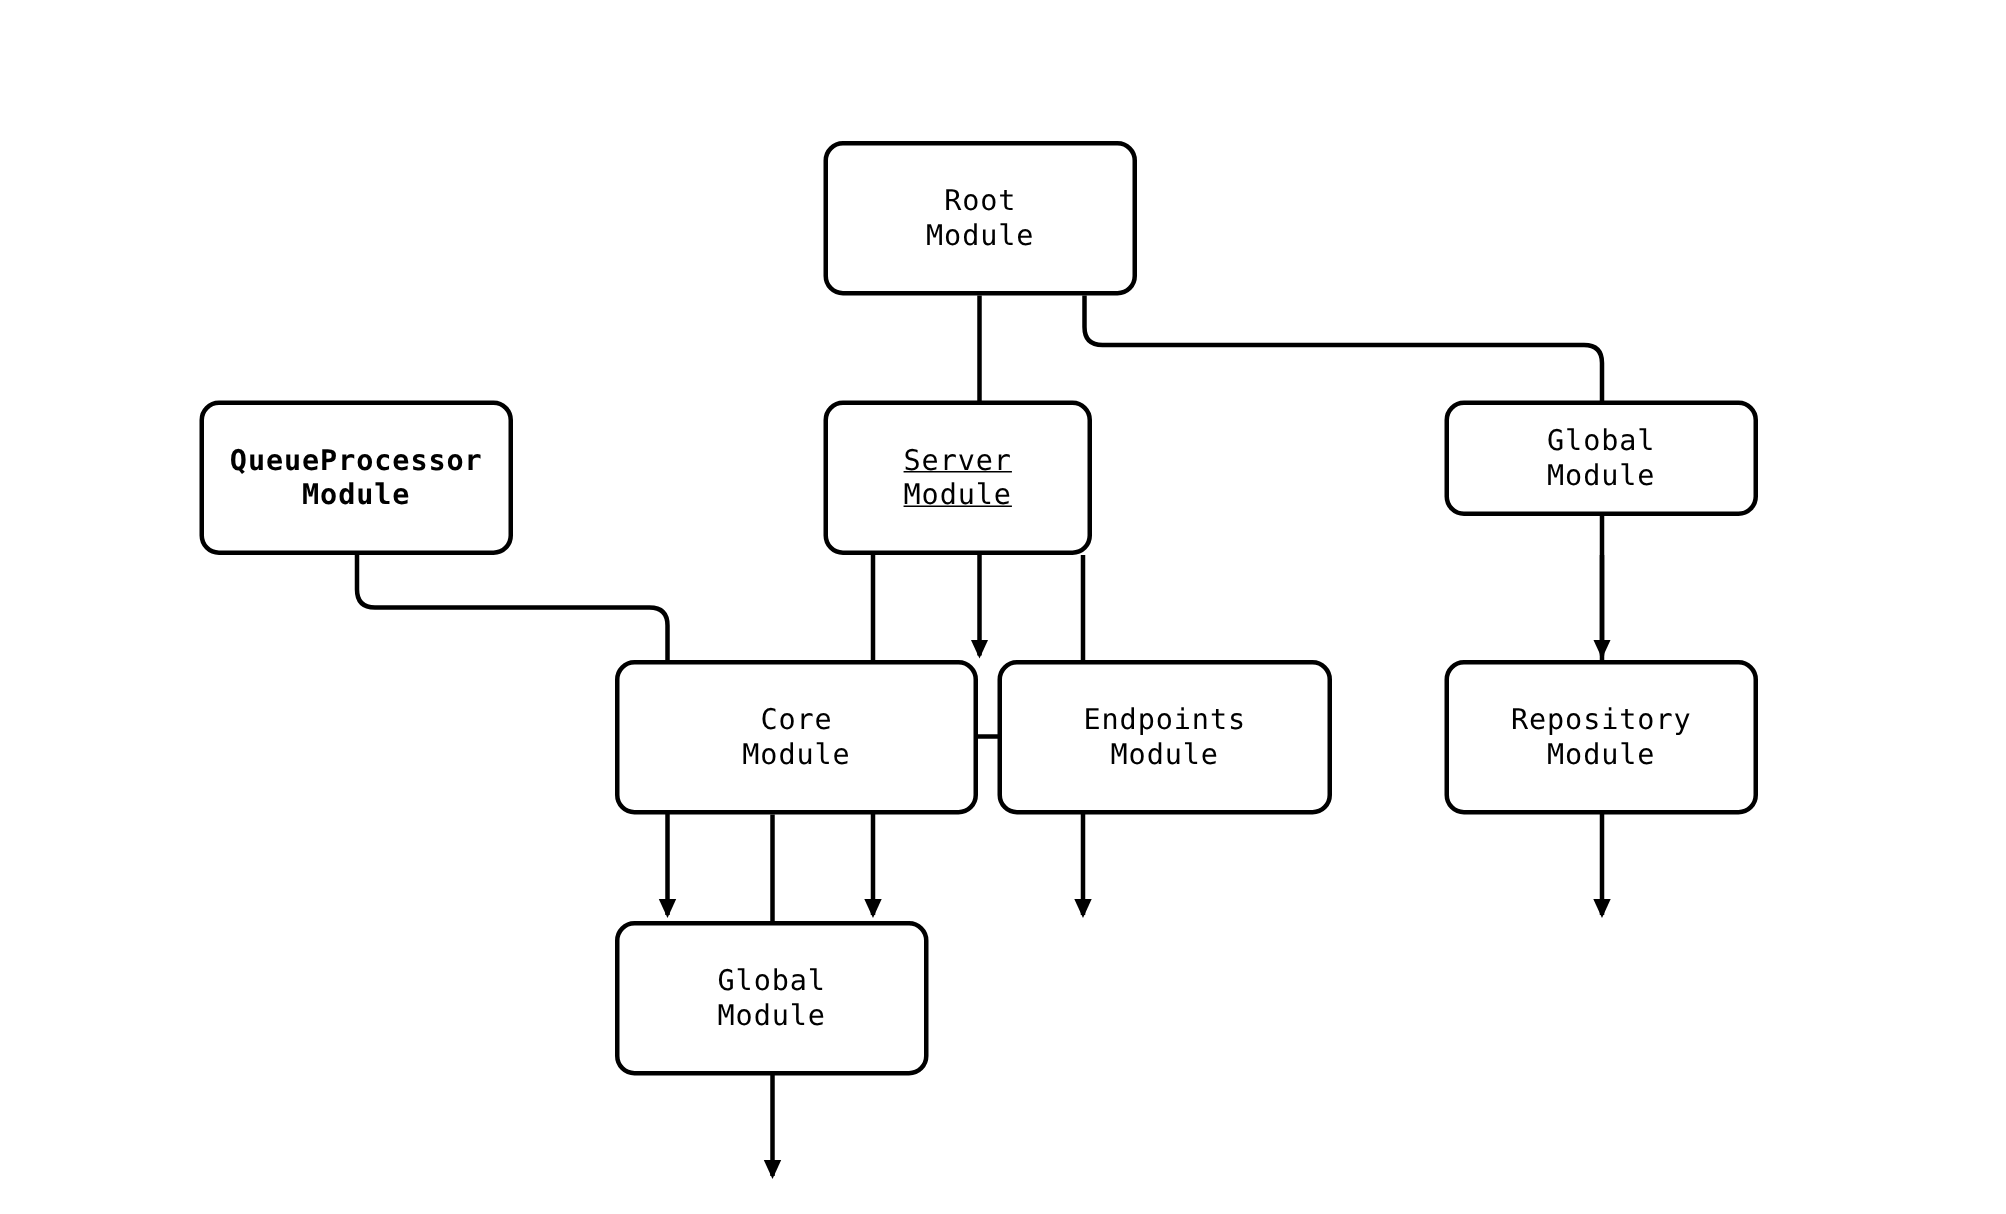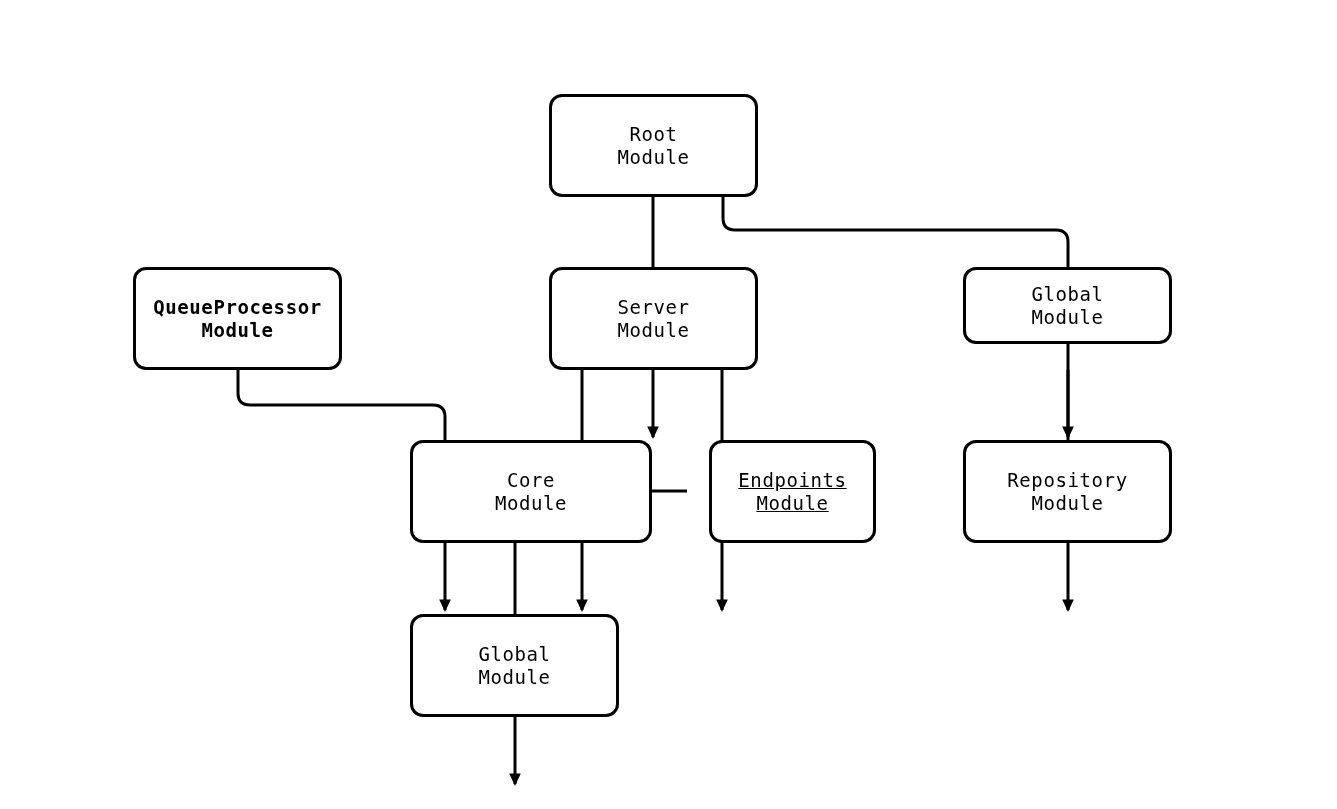--- a/index.html
+++ b/index.html
@@ -80,36 +80,36 @@
   <div class="node" style="left: 549px; top: 94px; width: 209px; height: 103px;">
     <span class="node-line">Root</span>
     <span class="node-line">Module</span>
   </div>
 
   <div class="node" style="left: 133px; top: 267px; width: 209px; height: 103px; font-weight: bold;">
     <span class="node-line">QueueProcessor</span>
     <span class="node-line">Module</span>
   </div>
 
-  <div class="node" style="left: 549px; top: 267px; width: 209px; height: 103px;">
+  <div class="node" style="left: 549px; top: 267px; width: 179px; height: 103px; text-decoration: underline;">
     <span class="node-line">Server</span>
     <span class="node-line">Module</span>
   </div>
 
   <div class="node" style="left: 963px; top: 267px; width: 209px; height: 77px;">
     <span class="node-line">Global</span>
     <span class="node-line">Module</span>
   </div>
 
   <div class="node" style="left: 410px; top: 440px; width: 242px; height: 103px;">
     <span class="node-line">Core</span>
     <span class="node-line">Module</span>
   </div>
 
-  <div class="node" style="left: 709px; top: 440px; width: 167px; height: 103px; text-decoration: underline;">
+  <div class="node" style="left: 665px; top: 440px; width: 223px; height: 103px;">
     <span class="node-line">Endpoints</span>
     <span class="node-line">Module</span>
   </div>
 
   <div class="node" style="left: 963px; top: 440px; width: 209px; height: 103px;">
     <span class="node-line">Repository</span>
     <span class="node-line">Module</span>
   </div>
 
   <div class="node" style="left: 410px; top: 614px; width: 209px; height: 103px;">

